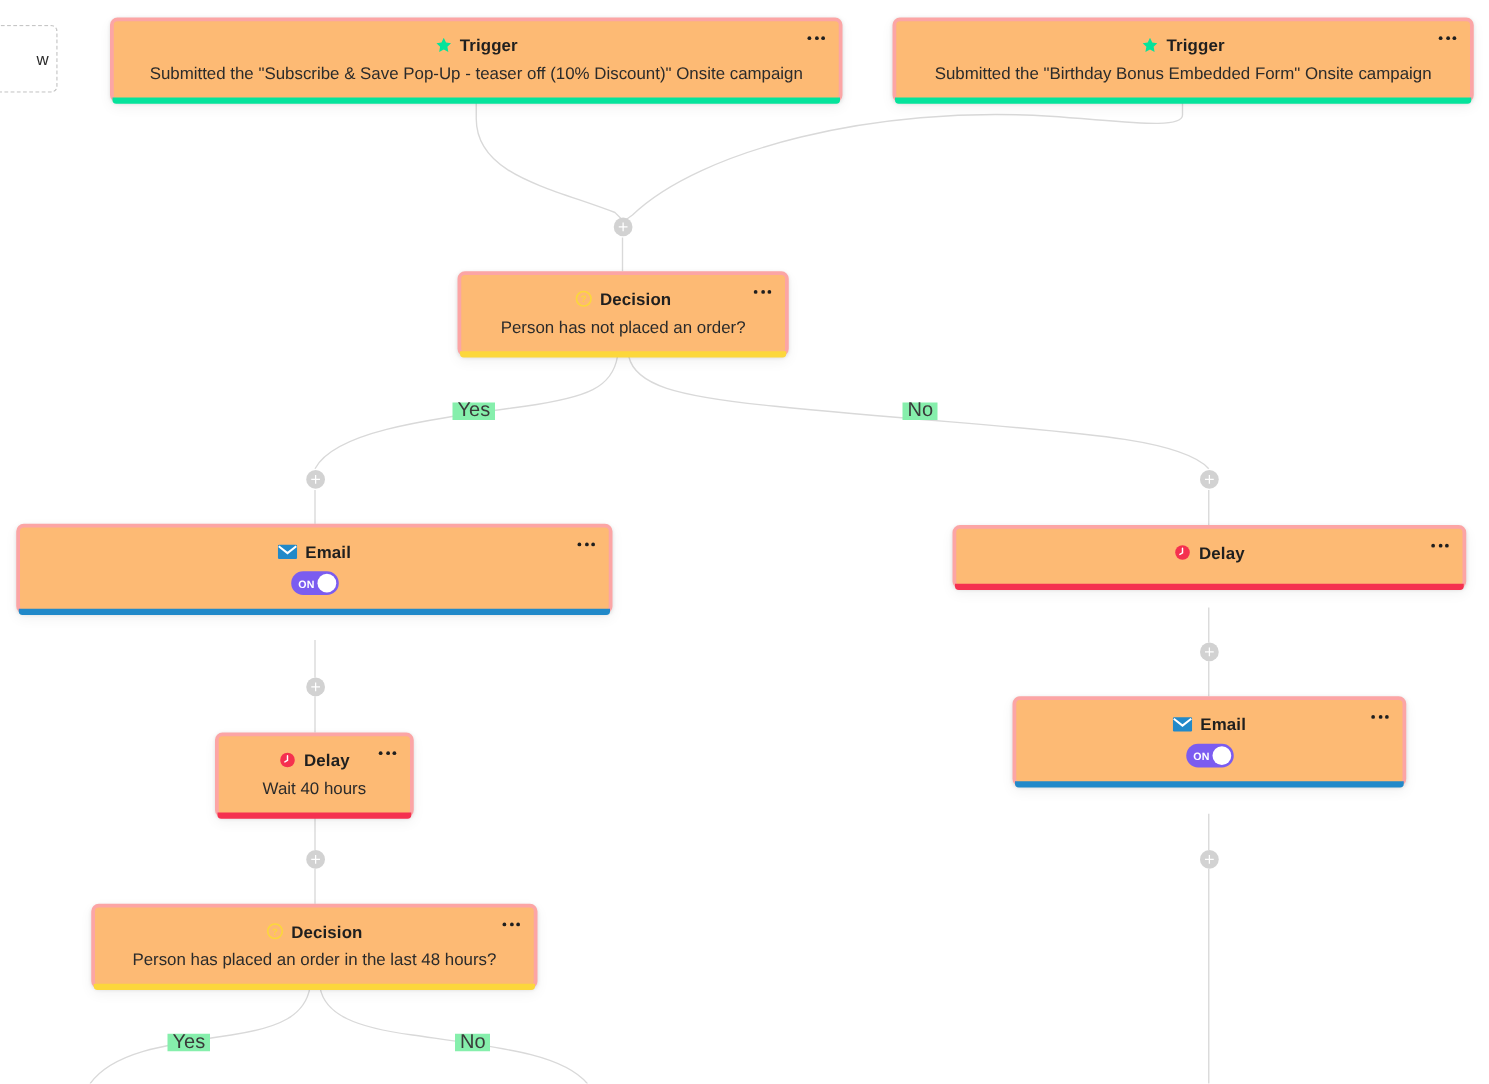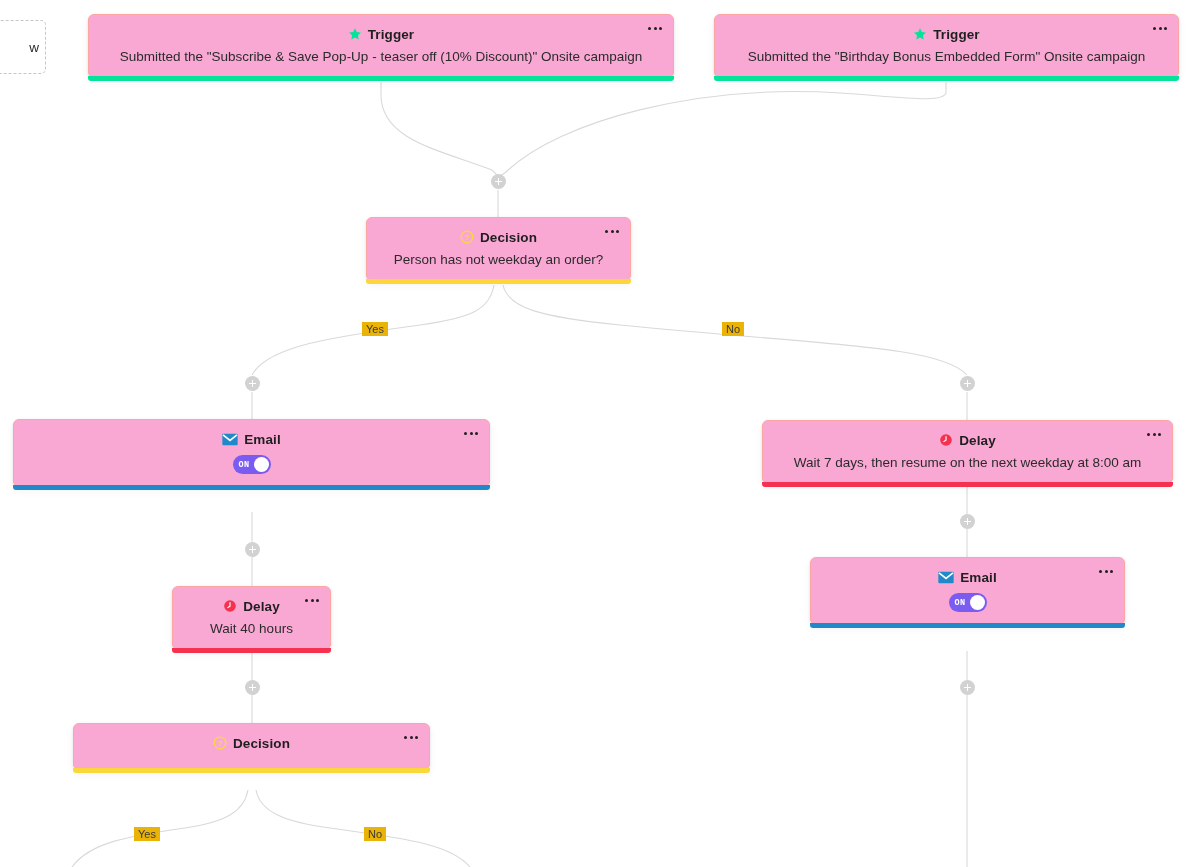--- a/index.html
+++ b/index.html
@@ -21,22 +21,22 @@
     position: absolute;
     left: 0; top: 0;
     width: 1191px; height: 867px;
     pointer-events: none;
   }
   svg.edges path { fill: none; stroke: #d9d9d9; stroke-width: 1.1; }
 
   
   .node {
     position: absolute;
-    background: #f9a8d4;
-    border: 1px solid #fca5a5;
+    background: #fdba74;
+    border: 3px solid #fca5a5;
     border-radius: 6px;
     box-shadow: 0 1px 3px rgba(0,0,0,0.10), 0 4px 10px rgba(0,0,0,0.05);
     padding: 10px 14px 12px 14px;
     overflow: visible;
   }
   .node::after {
     content: "";
     position: absolute;
     left: -1px; right: -1px; bottom: -4px;
     height: 5px;
@@ -90,21 +90,20 @@
   .toggle {
     width: 38px; height: 19px;
     border-radius: 10px;
     background: #7b5cf0;
     display: flex;
     align-items: center;
     justify-content: flex-start;
     padding: 0 2px;
     cursor: pointer;
     position: relative;
-    font-family: Liberation Mono, monospace;
   }
   .toggle .lbl {
     color: #ffffff;
     font-size: 8.5px;
     font-weight: bold;
     letter-spacing: 0.3px;
     margin-left: 4px;
   }
   .toggle .knob {
     position: absolute;
@@ -125,23 +124,23 @@
   }
   .plus::before, .plus::after {
     content: ""; position: absolute; background: #ffffff;
   }
   .plus::before { width: 7px; height: 1.6px; }
   .plus::after  { width: 1.6px; height: 7px; }
 
   
   .branch-label {
     position: absolute;
-    font-size: 11px;
+    font-size: 16px;
     color: #3a3a3a;
-    background: #eab308;
+    background: #86efac;
     padding: 0 4px;
     line-height: 14px;
     white-space: nowrap;
   }
 
   
   .ghost-node {
     position: absolute;
     border: 1.4px dashed #c6c6c6;
     border-radius: 5px;
@@ -240,21 +239,21 @@
   <div class="node decision" style="left:366px; top:217px; width:265px;">
     <div class="node-head">
       <span class="icon">
         <svg width="14" height="14" viewBox="0 0 24 24">
           <circle cx="12" cy="12" r="10" fill="none" stroke="#fcd73b" stroke-width="2.2"></circle>
           <text x="12" y="17" text-anchor="middle" font-size="13" font-weight="bold" fill="#fcd73b" font-family="Liberation Sans, sans-serif">?</text>
         </svg>
       </span>
       <span class="node-title">Decision</span>
     </div>
-    <div class="node-body">Person has not weekday an order?</div>
+    <div class="node-body">Person has not placed an order?</div>
     <div class="kebab">
         <i></i>
         <i></i>
         <i></i>
       </div>
   </div>
 
   <div class="branch-label" style="left:362px; top:322px;">Yes</div>
   <div class="branch-label" style="left:722px; top:322px;">No</div>
 
@@ -287,21 +286,20 @@
   <div class="node delay" style="left:762px; top:420px; width:411px;">
     <div class="node-head">
       <span class="icon">
         <svg width="14" height="14" viewBox="0 0 24 24">
           <circle cx="12" cy="12" r="10" fill="#f5314f"></circle>
           <path d="M12 6.3 L12 12.4 L8.4 14.6" fill="none" stroke="#ffffff" stroke-width="2" stroke-linecap="round"></path>
         </svg>
       </span>
       <span class="node-title">Delay</span>
     </div>
-    <div class="node-body">Wait 7 days, then resume on the next weekday at 8:00 am</div>
     <div class="kebab">
         <i></i>
         <i></i>
         <i></i>
       </div>
   </div>
 
   <div class="plus" style="left:245px; top:542px;"></div>
   <div class="plus" style="left:960px; top:514px;"></div>
 
@@ -352,20 +350,21 @@
   <div class="node decision" style="left:73px; top:723px; width:357px;">
     <div class="node-head">
       <span class="icon">
         <svg width="14" height="14" viewBox="0 0 24 24">
           <circle cx="12" cy="12" r="10" fill="none" stroke="#fcd73b" stroke-width="2.2"></circle>
           <text x="12" y="17" text-anchor="middle" font-size="13" font-weight="bold" fill="#fcd73b" font-family="Liberation Sans, sans-serif">?</text>
         </svg>
       </span>
       <span class="node-title">Decision</span>
     </div>
+    <div class="node-body">Person has placed an order in the last 48 hours?</div>
     <div class="kebab">
         <i></i>
         <i></i>
         <i></i>
       </div>
   </div>
 
   <div class="branch-label" style="left:134px; top:827px;">Yes</div>
   <div class="branch-label" style="left:364px; top:827px;">No</div>
 

